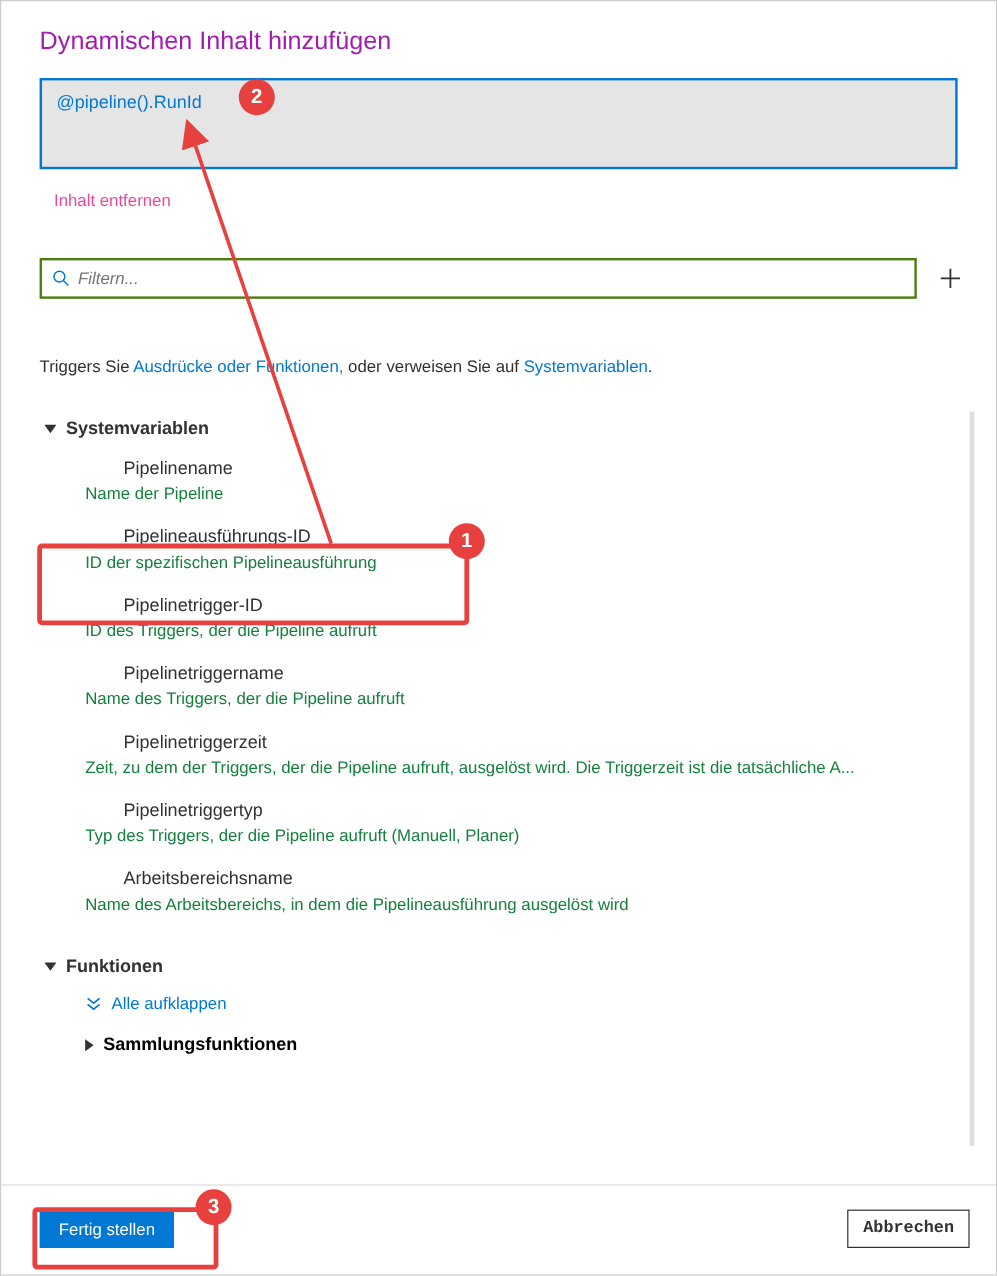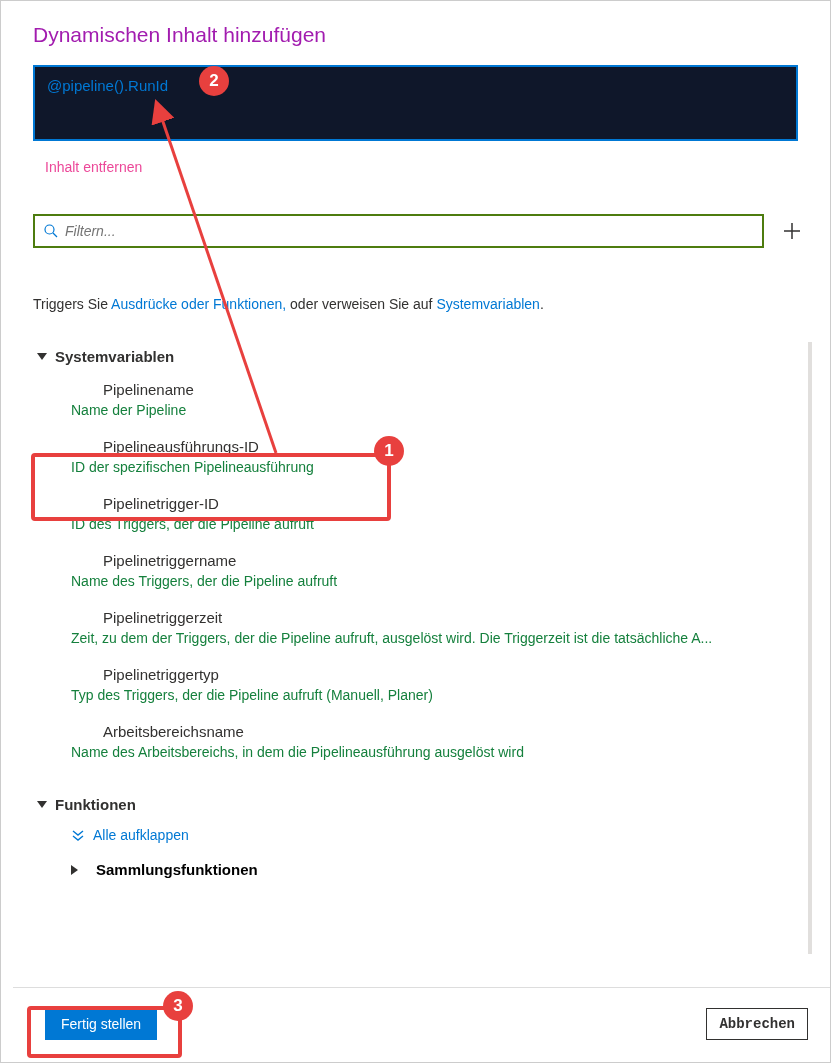--- a/index.html
+++ b/index.html
@@ -14,21 +14,21 @@
   }
   .panel-title {
     font-size: 21px;
     font-weight: 400;
     color: #a21caf;
     padding: 22px 32px 18px 32px;
   }
   .expression-box {
     margin: 0 32px 10px 32px;
     border: 2px solid #0078d4;
-    background: #0f172a;
+    background: #e5e5e5;
     height: 76px;
     padding: 10px 12px;
     font-size: 15px;
     color: #0078d4;
     resize: none;
     font-family: inherit;
     width: calc(100% - 64px);
     display: block;
   }
   .remove-link {
@@ -135,27 +135,27 @@
     display: flex; align-items: center; justify-content: center;
     pointer-events: none;
   }
   .func-section { margin-top: 20px; }
   .expand-link {
     display: flex; align-items: center; gap: 8px;
     color: #0078d4; font-size: 14px;
     padding: 8px 0 8px 34px; cursor: pointer;
   }
   .sub-head {
-    display: flex; align-items: center; gap: 18px;
+    display: flex; align-items: center; gap: 8px;
     font-size: 15px; font-weight: 600;
     padding: 10px 0 6px 32px; cursor: pointer;
   }
   .footer {
     position: absolute;
-    left: 12px; right: 0; bottom: 0;
+    left: 0; right: 0; bottom: 0;
     border-top: 1px solid #ddd;
     padding: 20px 22px 22px 32px;
     display: flex;
     justify-content: space-between;
   }
   .btn-primary {
     background: #0078d4;
     color: #fff;
     border: none;
     font-size: 14px;

